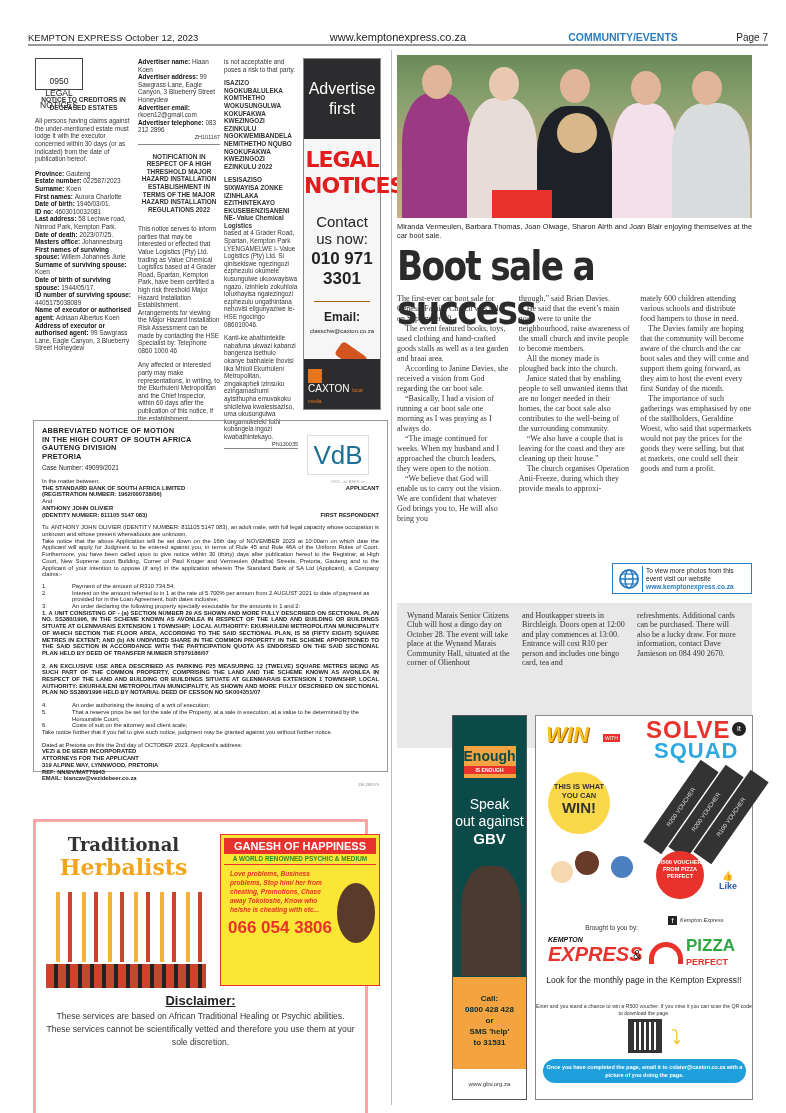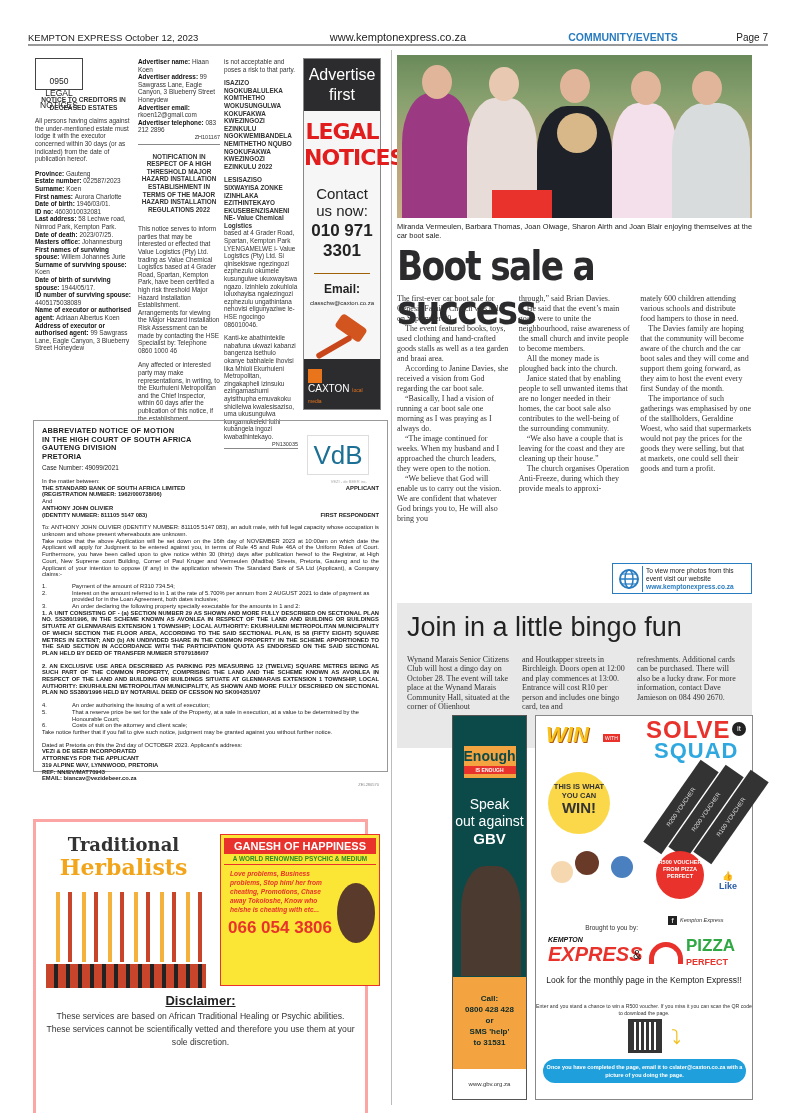--- a/index.html
+++ b/index.html
@@ -9,21 +9,21 @@
 .hdr .l{width:180px;font-size:9.5px}
 .hdr .m{flex:1;text-align:center;font-size:11px;padding-left:40px}
 .hdr .c{width:150px;color:#2a7cc0;font-weight:bold;font-size:10.5px;text-align:center}
 .hdr .p{width:70px;text-align:right;font-size:10px}
 .vrule{left:391px;top:50px;width:1px;height:1055px;background:#bbb}
 .sm{font-size:6.4px;line-height:7.6px;color:#333}
 .sm b{color:#111}
 .legbox{left:35px;top:58px;width:48px;height:32px;border:1px solid #444;text-align:center;font-size:8.5px;line-height:12px;padding-top:16px}
 .bold-c{font-weight:bold;text-align:center}
 .adbox{left:303px;top:58px;width:78px;height:352px;border:1px solid #888;background:#f6f6f6;text-align:center}
-.adbox .top{background:#2c2c2e;color:#fff;font-size:16px;line-height:20px;padding:6px 0}
+.adbox .top{background:#2c2c2e;color:#fff;font-size:16px;line-height:20px;padding:20px 0}
 .adbox .legal{color:#e21d1d;font-weight:bold;font-size:22px;line-height:26px;margin-top:8px;font-family:"DejaVu Sans",sans-serif;letter-spacing:-1px}
 .adbox .contact{font-size:15px;line-height:17px;margin-top:14px}
 .adbox .phone{font-size:17px;font-weight:bold;margin-top:2px}
 .adbox .email-l{font-size:12px;font-weight:bold;margin-top:12px;border-top:1px solid #a16207;padding-top:8px;margin-left:10px;margin-right:10px}
 .adbox .email{font-size:6px;margin-top:4px}
 .gavel{margin:8px auto 0;width:60px;height:60px;position:relative}
 .caxton{position:absolute;left:0;bottom:0;width:100%;height:50px;background:#2c2c2e;color:#fff;font-size:10px;text-align:left;padding:10px 4px}
 .caxton .sq{display:inline-block;width:14px;height:14px;background:#e8741c;vertical-align:middle;margin-right:2px}
 .motion{left:33px;top:420px;width:355px;height:352px;border:1px solid #999;padding:6px 8px}
 .motion .t{font-weight:bold;font-size:7.4px;line-height:8.6px;letter-spacing:.2px}
@@ -304,21 +304,20 @@
       </svg>
   </div>
   <div class="webtxt">
     <div>To view more photos from this</div>
     <div>event visit our website</div>
     <b>www.kemptonexpress.co.za</b>
   </div>
 </div>
 
 <div class="abs bingo">
-  <div class="h">Join in a little bingo fun</div>
   <div class="bc">
     <div>Wynand Marais Senior Citizens Club will host a dingo day on October 28. The event will take place at the Wynand Marais Community Hall, situated at the corner of Olienhout</div>
     <div>and Houtkapper streets in Birchleigh. Doors open at 12:00 and play commences at 13:00. Entrance will cost R10 per person and includes one bingo card, tea and</div>
     <div>refreshments. Additional cards can be purchased. There will also be a lucky draw. For more information, contact Dave Jamieson on 084 490 2670.</div>
   </div>
 </div>
 
 <div class="abs gbv">
   <div class="en">
     <div>Enough!</div>

